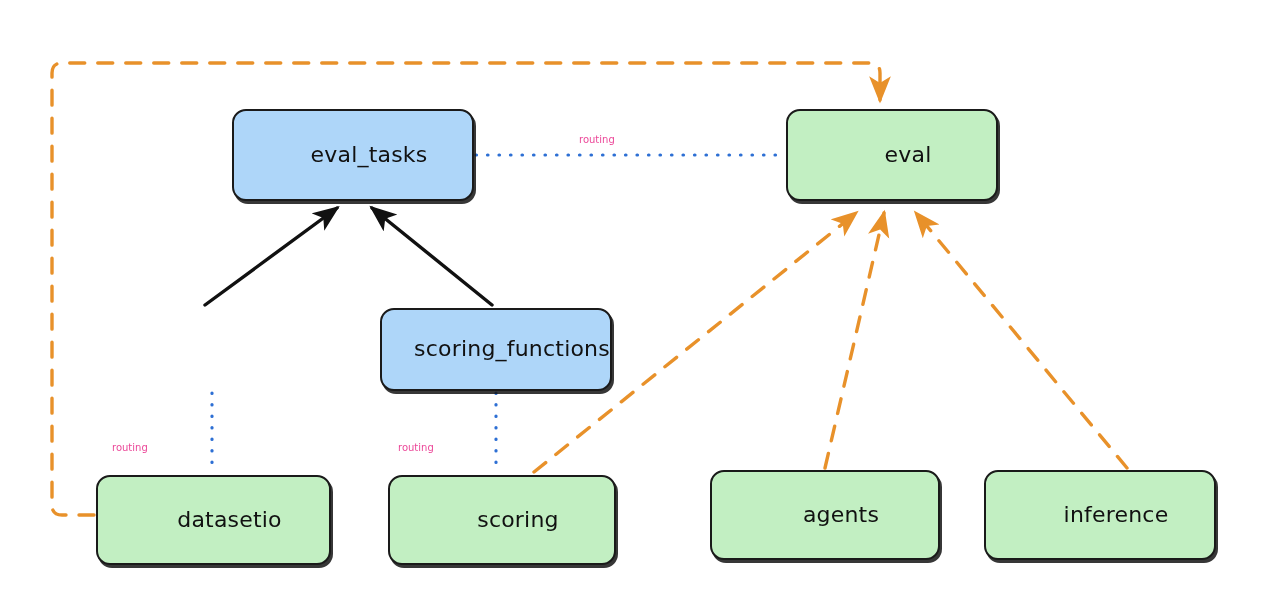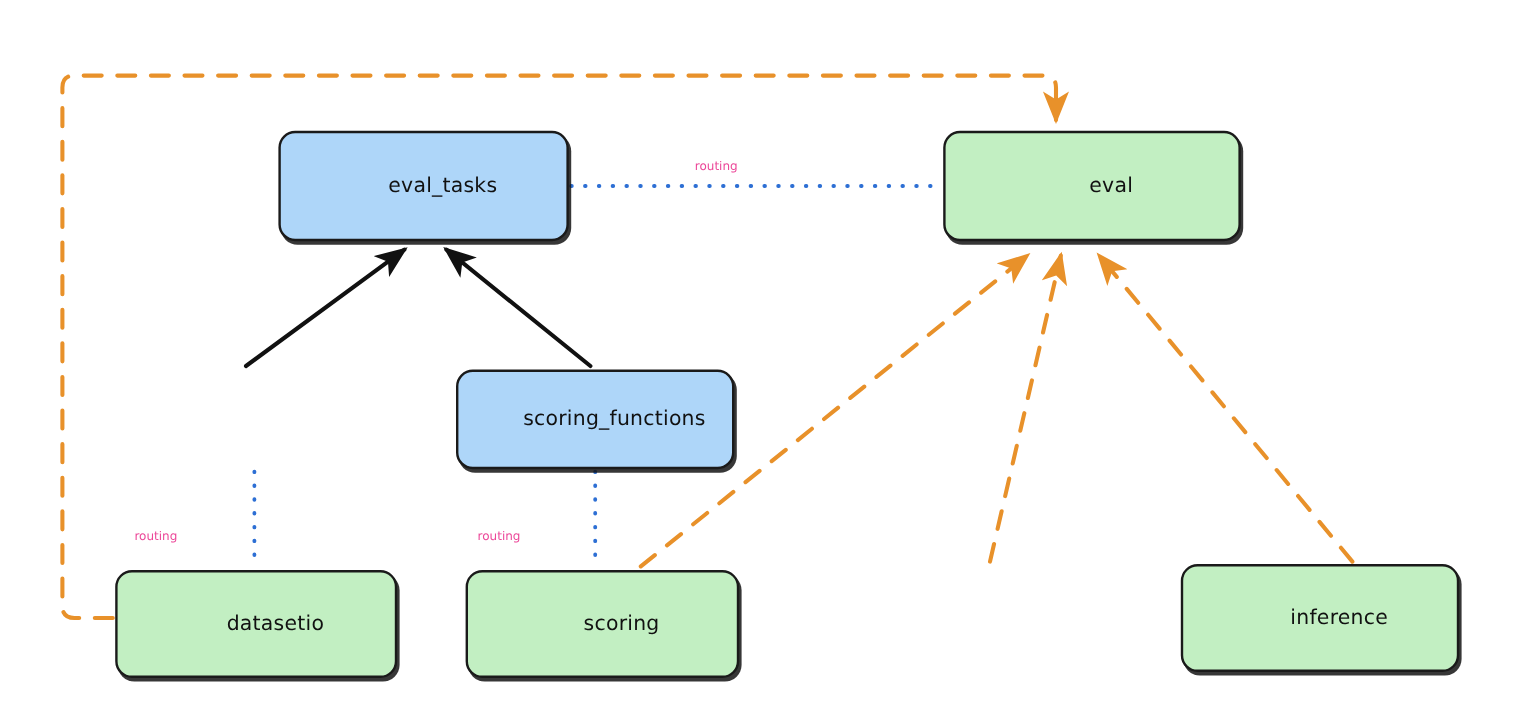--- a/index.html
+++ b/index.html
@@ -30,21 +30,21 @@
     position: absolute;
     box-sizing: border-box;
     border: 2.6px solid #1a1a1a;
     border-radius: 14px;
     display: flex;
     align-items: center;
     justify-content: center;
     text-align: center;
     color: #111111;
     font-family: "DejaVu Sans", sans-serif;
-    font-size: 17px;
+    font-size: 22px;
     letter-spacing: 0.2px;
     box-shadow: 2px 3px 0 rgba(20,20,20,0.85);
     padding-left: 32px;
   }
   .node.api {
     background: #aed6f9;
   }
   .node.provider {
     background: #c2efc2;
   }
@@ -93,37 +93,40 @@
 
     <path d="M 825 468 L 884 213" fill="none" stroke="#e8912a" stroke-width="3.4" stroke-linecap="round" stroke-dasharray="15 13" marker-end="url(#arrow-orange)"></path>
 
     <path d="M 1127 468 L 916 213" fill="none" stroke="#e8912a" stroke-width="3.4" stroke-linecap="round" stroke-dasharray="15 13" marker-end="url(#arrow-orange)"></path>
   </svg>
 
   <div class="node api" style="left:232px; top:109px; width:242px; height:92px;">
     <span class="node-label">eval_tasks</span>
   </div>
 
-  <div class="node provider" style="left:786px; top:109px; width:248px; height:92px;align-items:center;">
+  <div class="node provider" style="left:786px; top:109px; width:212px; height:92px;align-items:center;">
     <span class="node-label">eval</span>
   </div>
 
 
   <div class="node provider" style="left:96px; top:475px; width:235px; height:90px;">
     <span class="node-label">datasetio</span>
   </div>
 
   <div class="node api" style="left:380px; top:308px; width:232px; height:83px;">
     <span class="node-label">scoring_functions</span>
   </div>
 
   <div class="node provider" style="left:388px; top:475px; width:228px; height:90px;">
     <span class="node-label">scoring</span>
   </div>
 
+  <div class="node provider" style="left:710px; top:470px; width:230px; height:90px;">
+    <span class="node-label">agents</span>
+  </div>
 
   <div class="node provider" style="left:984px; top:470px; width:232px; height:90px;align-items:center;">
     <span class="node-label">inference</span>
   </div>
 
   <div class="edge-label" style="left:579px; top:117px;">routing</div>
 
   <div class="edge-label" style="left:112px; top:425px;">routing</div>
 
   <div class="edge-label" style="left:398px; top:425px;">routing</div>

